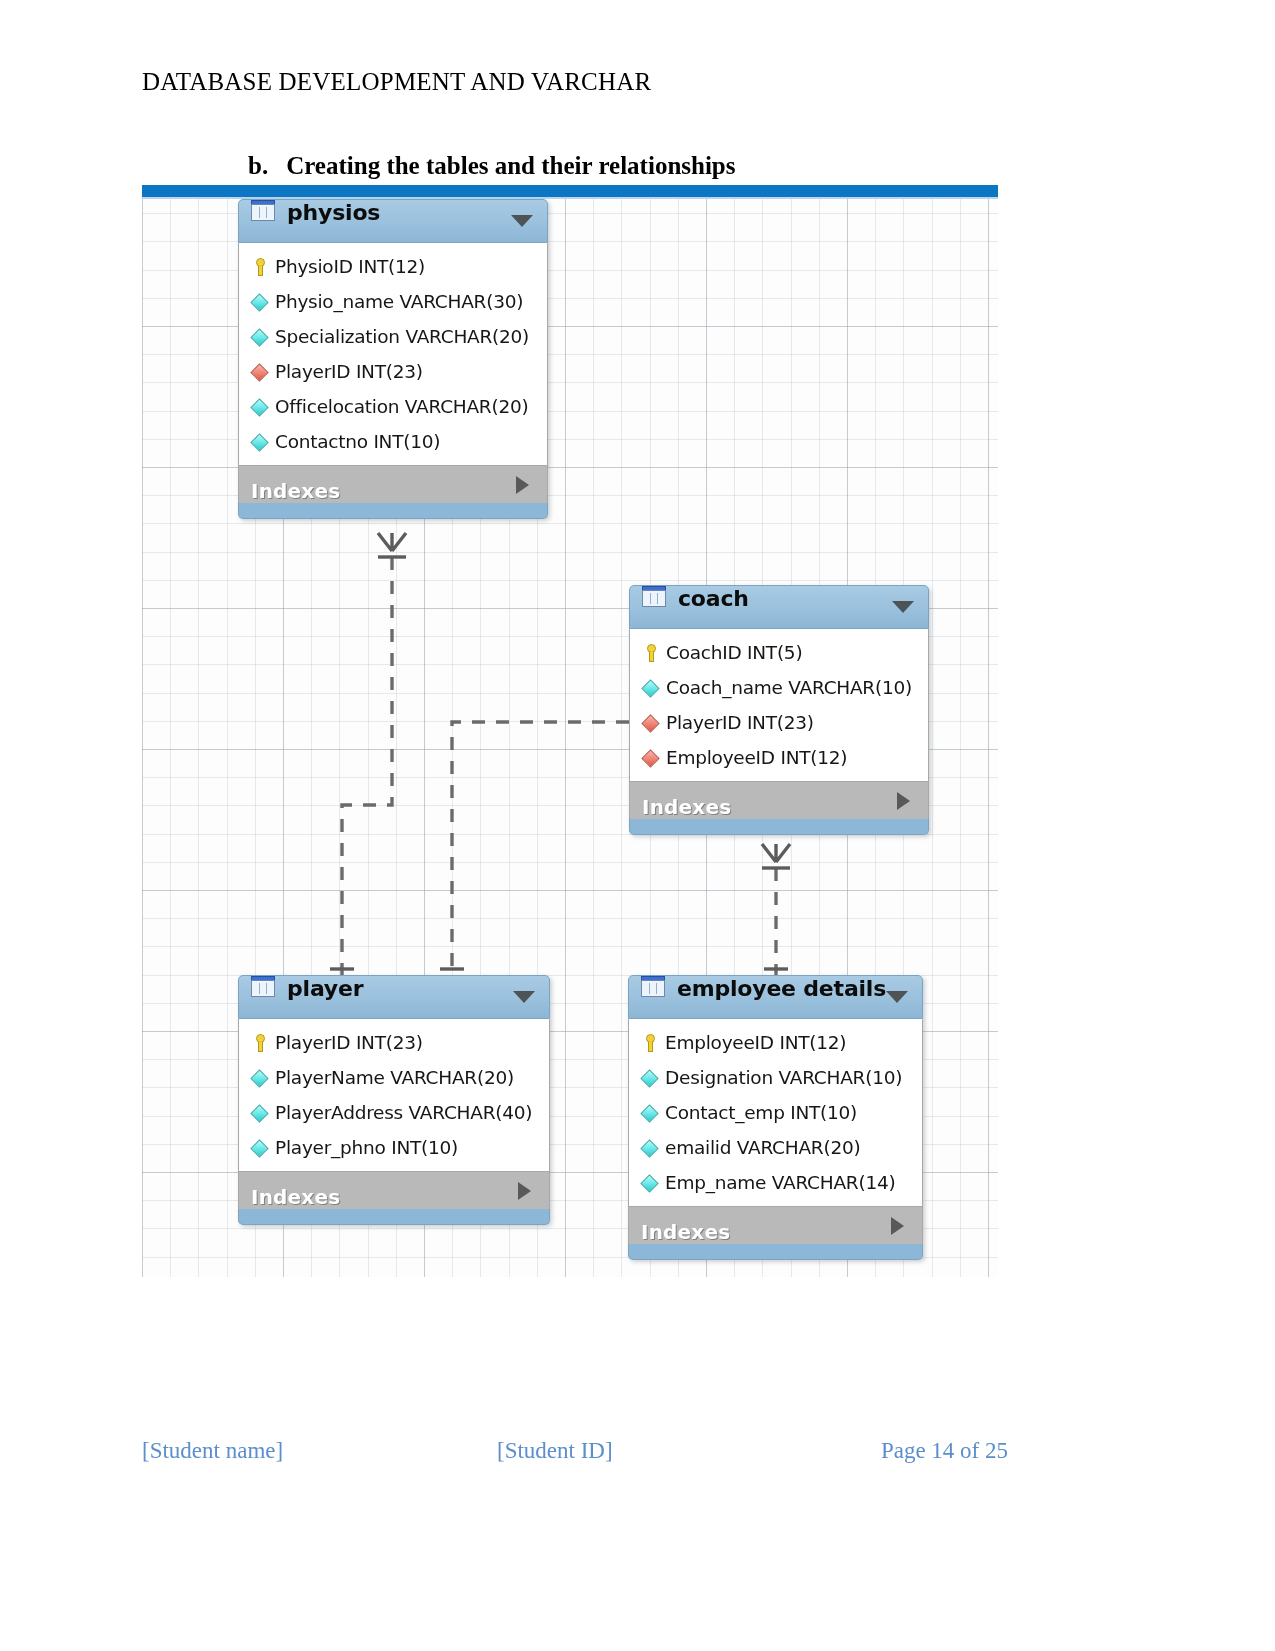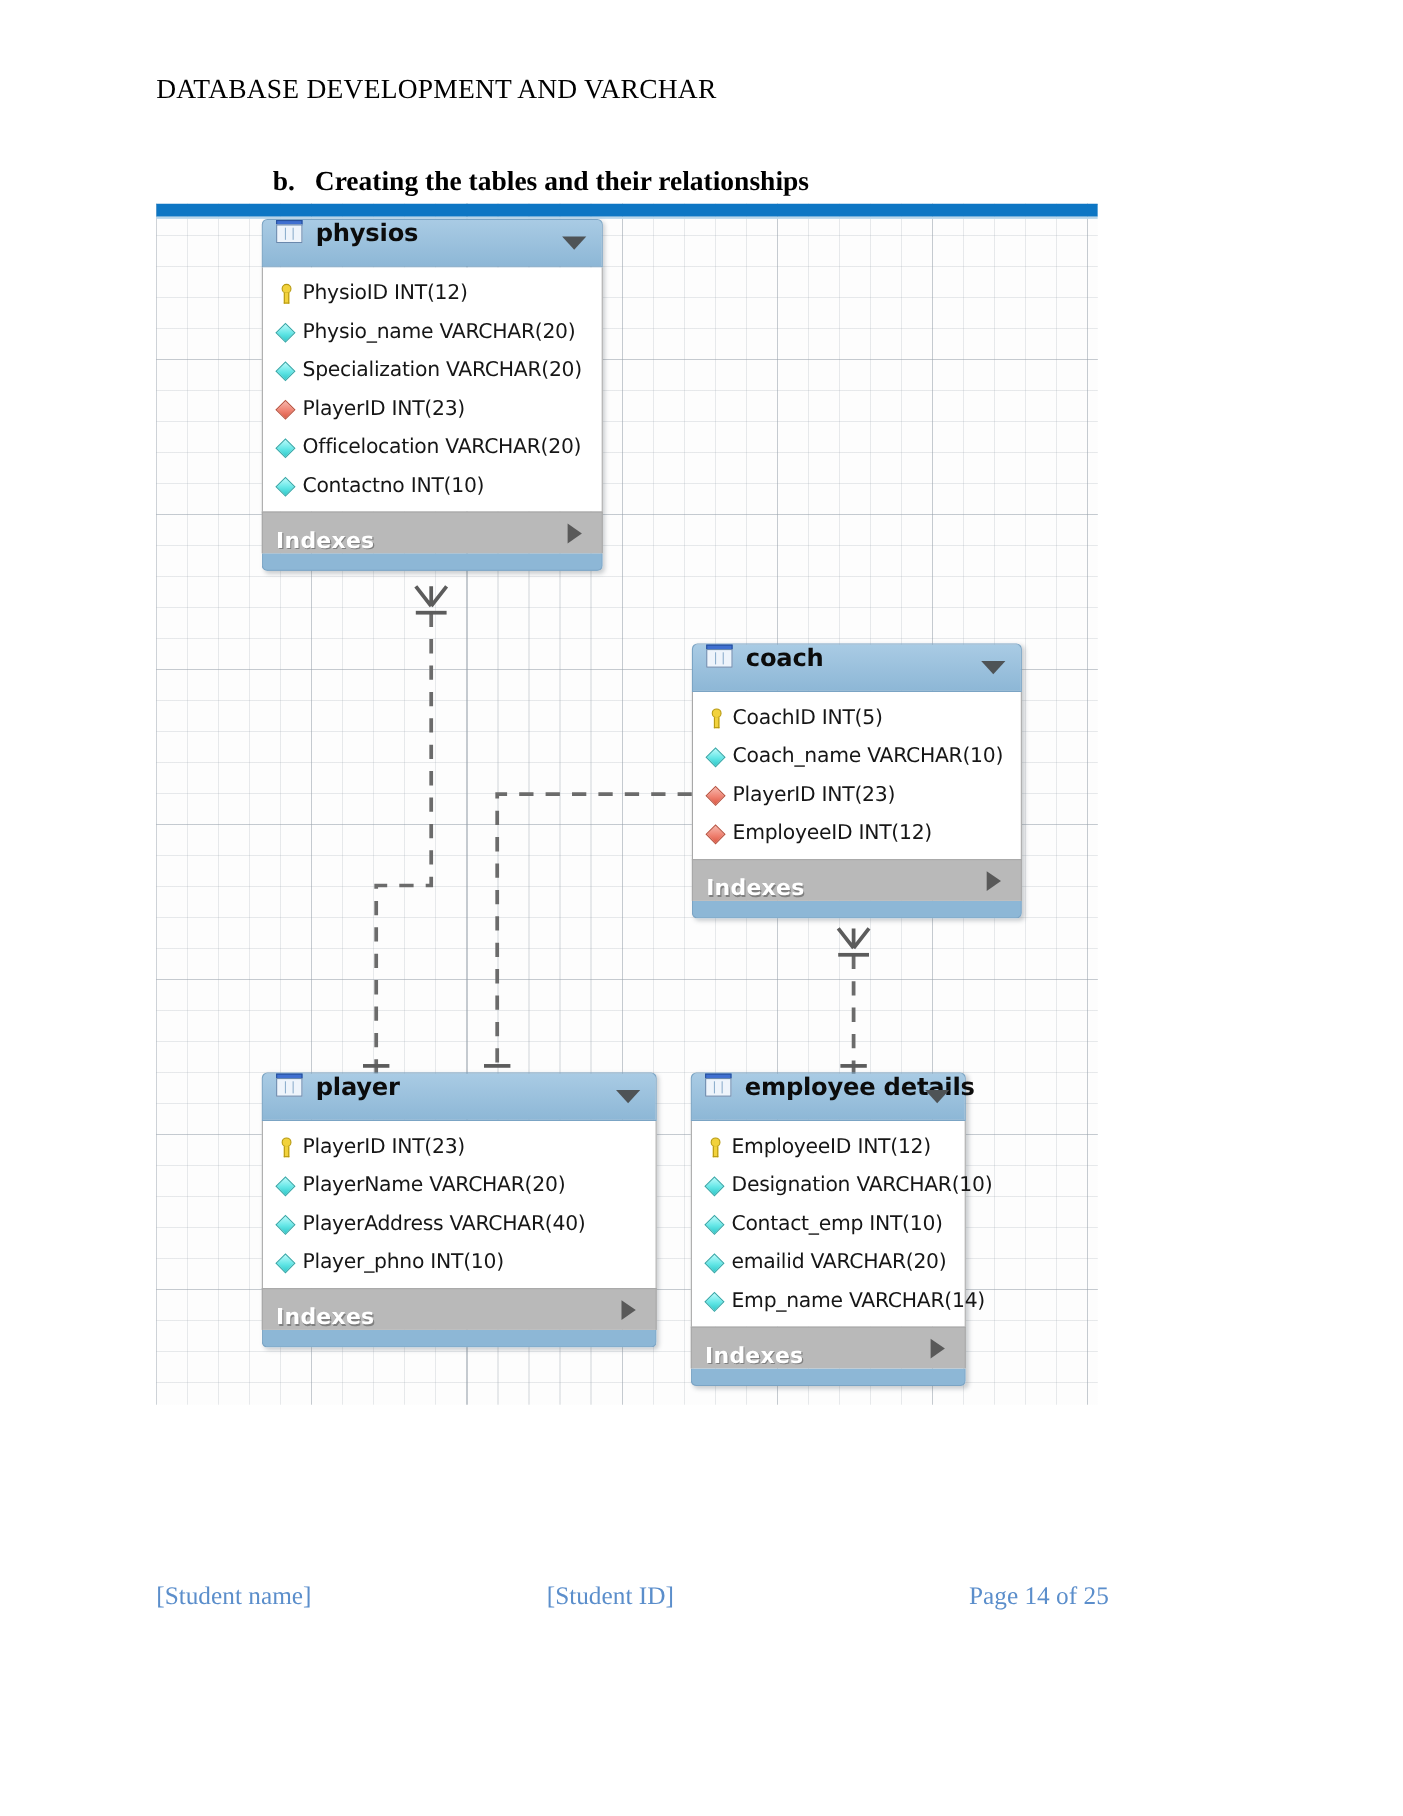--- a/index.html
+++ b/index.html
@@ -323,21 +323,21 @@
       <span class="tbl-title">physios</span>
       <span class="tbl-caret"></span>
     </div>
     <div class="tbl-body">
       <div class="col-row">
         <span class="gly key"></span>
         <span class="col-text">PhysioID INT(12)</span>
       </div>
       <div class="col-row">
         <span class="gly dia cyan"></span>
-        <span class="col-text">Physio_name VARCHAR(20)</span>
+        <span class="col-text">Physio_name VARCHAR(30)</span>
       </div>
       <div class="col-row">
         <span class="gly dia cyan"></span>
         <span class="col-text">Specialization VARCHAR(20)</span>
       </div>
       <div class="col-row">
         <span class="gly dia red"></span>
         <span class="col-text">PlayerID INT(23)</span>
       </div>
       <div class="col-row">
@@ -383,21 +383,21 @@
         <span class="col-text">EmployeeID INT(12)</span>
       </div>
     </div>
     <div class="tbl-indexes">
       <span class="lbl">Indexes</span>
       <span class="tri"></span>
     </div>
     <div class="tbl-foot"></div>
   </div>
 
-  <div class="tbl" style="left:96px; top:790px; width:359px;">
+  <div class="tbl" style="left:96px; top:790px; width:312px;">
     <div class="tbl-head">
       <span class="tbl-icon">
         <span class="top"></span>
           <span class="body"></span>
       </span>
       <span class="tbl-title">player</span>
       <span class="tbl-caret"></span>
     </div>
     <div class="tbl-body">
       <div class="col-row">
@@ -417,21 +417,21 @@
         <span class="col-text">Player_phno INT(10)</span>
       </div>
     </div>
     <div class="tbl-indexes">
       <span class="lbl">Indexes</span>
       <span class="tri"></span>
     </div>
     <div class="tbl-foot"></div>
   </div>
 
-  <div class="tbl" style="left:486px; top:790px; width:250px;">
+  <div class="tbl" style="left:486px; top:790px; width:295px;">
     <div class="tbl-head">
       <span class="tbl-icon">
         <span class="top"></span>
           <span class="body"></span>
       </span>
       <span class="tbl-title">employee details</span>
       <span class="tbl-caret"></span>
     </div>
     <div class="tbl-body">
       <div class="col-row">

